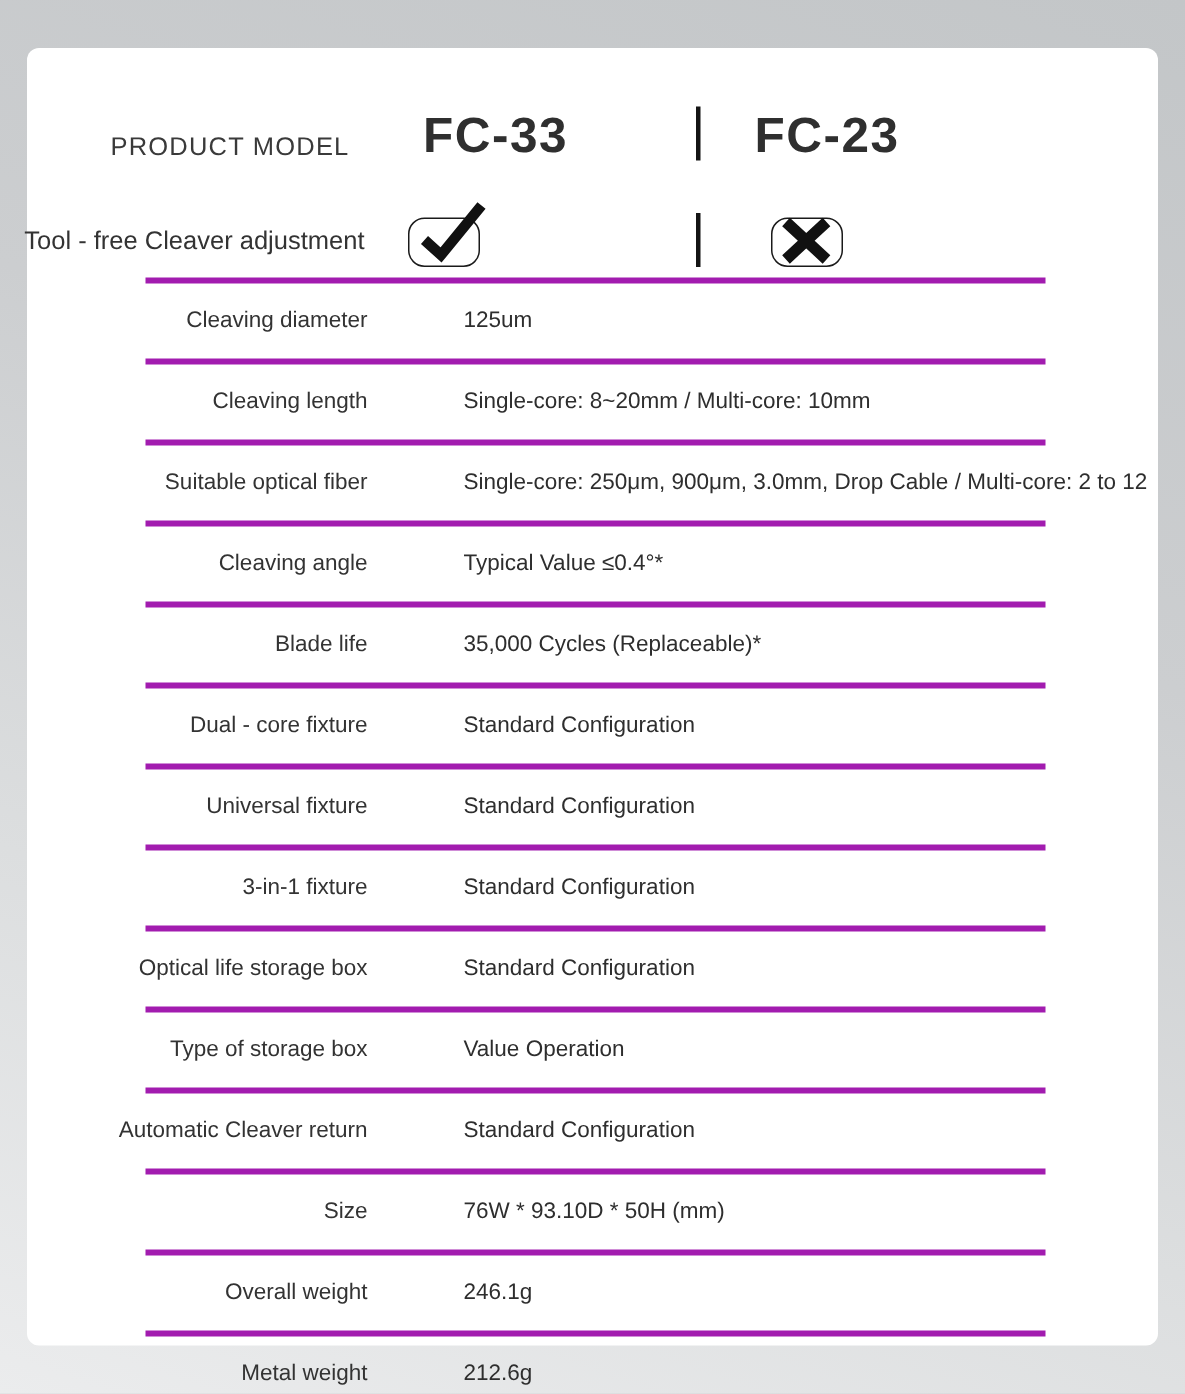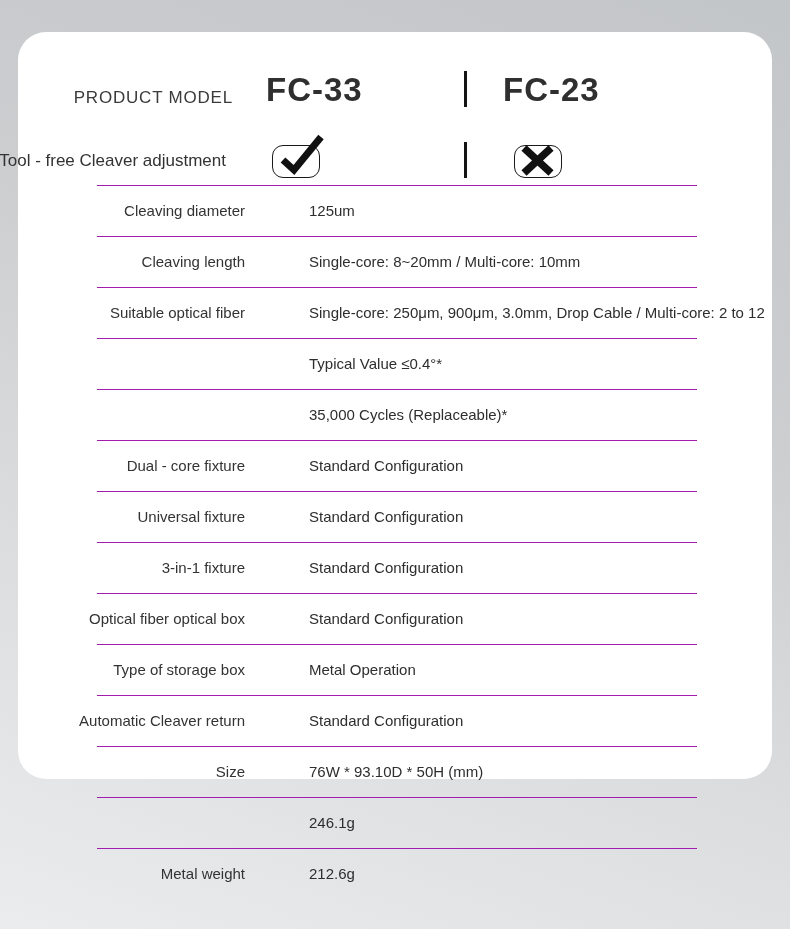--- a/index.html
+++ b/index.html
@@ -9,23 +9,23 @@
     height: 929px;
     overflow: hidden;
     font-family: "Liberation Sans", sans-serif;
     background: linear-gradient(200deg, #c3c6c8 0%, #ccced0 38%, #dcdedf 70%, #ebeced 100%);
   }
   .card {
     position: absolute;
     left: 18px;
     top: 32px;
     width: 754px;
-    height: 747px;
+    height: 865px;
     background: #ffffff;
-    border-radius: 28px;
+    border-radius: 8px;
   }
   
   .pm-label {
     position: absolute;
     top: 56px;
     right: 539px;
     font-size: 17px;
     line-height: 20px;
     letter-spacing: 0.8px;
     color: #3a3a3a;
@@ -34,36 +34,36 @@
   .model {
     position: absolute;
     top: 40px;
     font-size: 33px;
     line-height: 36px;
     font-weight: 800;
     letter-spacing: 1px;
     color: #2f2f2f;
     white-space: nowrap;
   }
-  .model.m1 { left: 248px; text-align: right; }
+  .model.m1 { left: 264px; text-align: right; }
   .model.m2 { left: 485px; }
   .vdiv {
     position: absolute;
     left: 446px;
     width: 3px;
     height: 36px;
     background: #141414;
   }
   .vdiv.d1 { top: 39px; }
   .vdiv.d2 { top: 110px; }
   
   .cmp-label {
     position: absolute;
     top: 119px;
-    right: 546px;
+    right: 529px;
     font-size: 17px;
     line-height: 20px;
     color: #333333;
     white-space: nowrap;
   }
   .mark-box {
     position: absolute;
     top: 113px;
     width: 48px;
     height: 33px;
@@ -79,21 +79,21 @@
   
   .spec-table {
     position: absolute;
     left: 79px;
     top: 153px;
     width: 600px;
   }
   .spec-row {
     position: relative;
     height: 50px;
-    border-top: 1px solid #a21caf;
+    border-top: 4px solid #a21caf;
   }
   .spec-row .lab {
     position: absolute;
     right: 452px;
     top: 0;
     line-height: 50px;
     font-size: 15px;
     color: #333333;
     white-space: nowrap;
   }
@@ -138,54 +138,57 @@
     </div>
     <div class="spec-row">
       <span class="lab">Cleaving length</span>
       <span class="val">Single-core: 8~20mm / Multi-core: 10mm</span>
     </div>
     <div class="spec-row">
       <span class="lab">Suitable optical fiber</span>
       <span class="val">Single-core: 250μm, 900μm, 3.0mm, Drop Cable / Multi-core: 2 to 12</span>
     </div>
     <div class="spec-row">
+      <span class="lab">Cleaving angle</span>
       <span class="val">Typical Value ≤0.4°*</span>
     </div>
     <div class="spec-row">
+      <span class="lab">Blade life</span>
       <span class="val">35,000 Cycles (Replaceable)*</span>
     </div>
     <div class="spec-row">
       <span class="lab">Dual - core fixture</span>
       <span class="val">Standard Configuration</span>
     </div>
     <div class="spec-row">
       <span class="lab">Universal fixture</span>
       <span class="val">Standard Configuration</span>
     </div>
     <div class="spec-row">
       <span class="lab">3-in-1 fixture</span>
       <span class="val">Standard Configuration</span>
     </div>
     <div class="spec-row">
-      <span class="lab">Optical fiber optical box</span>
+      <span class="lab">Optical life storage box</span>
       <span class="val">Standard Configuration</span>
     </div>
     <div class="spec-row">
       <span class="lab">Type of storage box</span>
-      <span class="val">Metal Operation</span>
+      <span class="val">Value Operation</span>
     </div>
     <div class="spec-row">
       <span class="lab">Automatic Cleaver return</span>
       <span class="val">Standard Configuration</span>
     </div>
     <div class="spec-row">
       <span class="lab">Size</span>
       <span class="val">76W * 93.10D * 50H (mm)</span>
     </div>
     <div class="spec-row">
+      <span class="lab">Overall weight</span>
       <span class="val">246.1g</span>
     </div>
     <div class="spec-row">
       <span class="lab">Metal weight</span>
       <span class="val">212.6g</span>
     </div>
   </div>
 
 </div>
 

